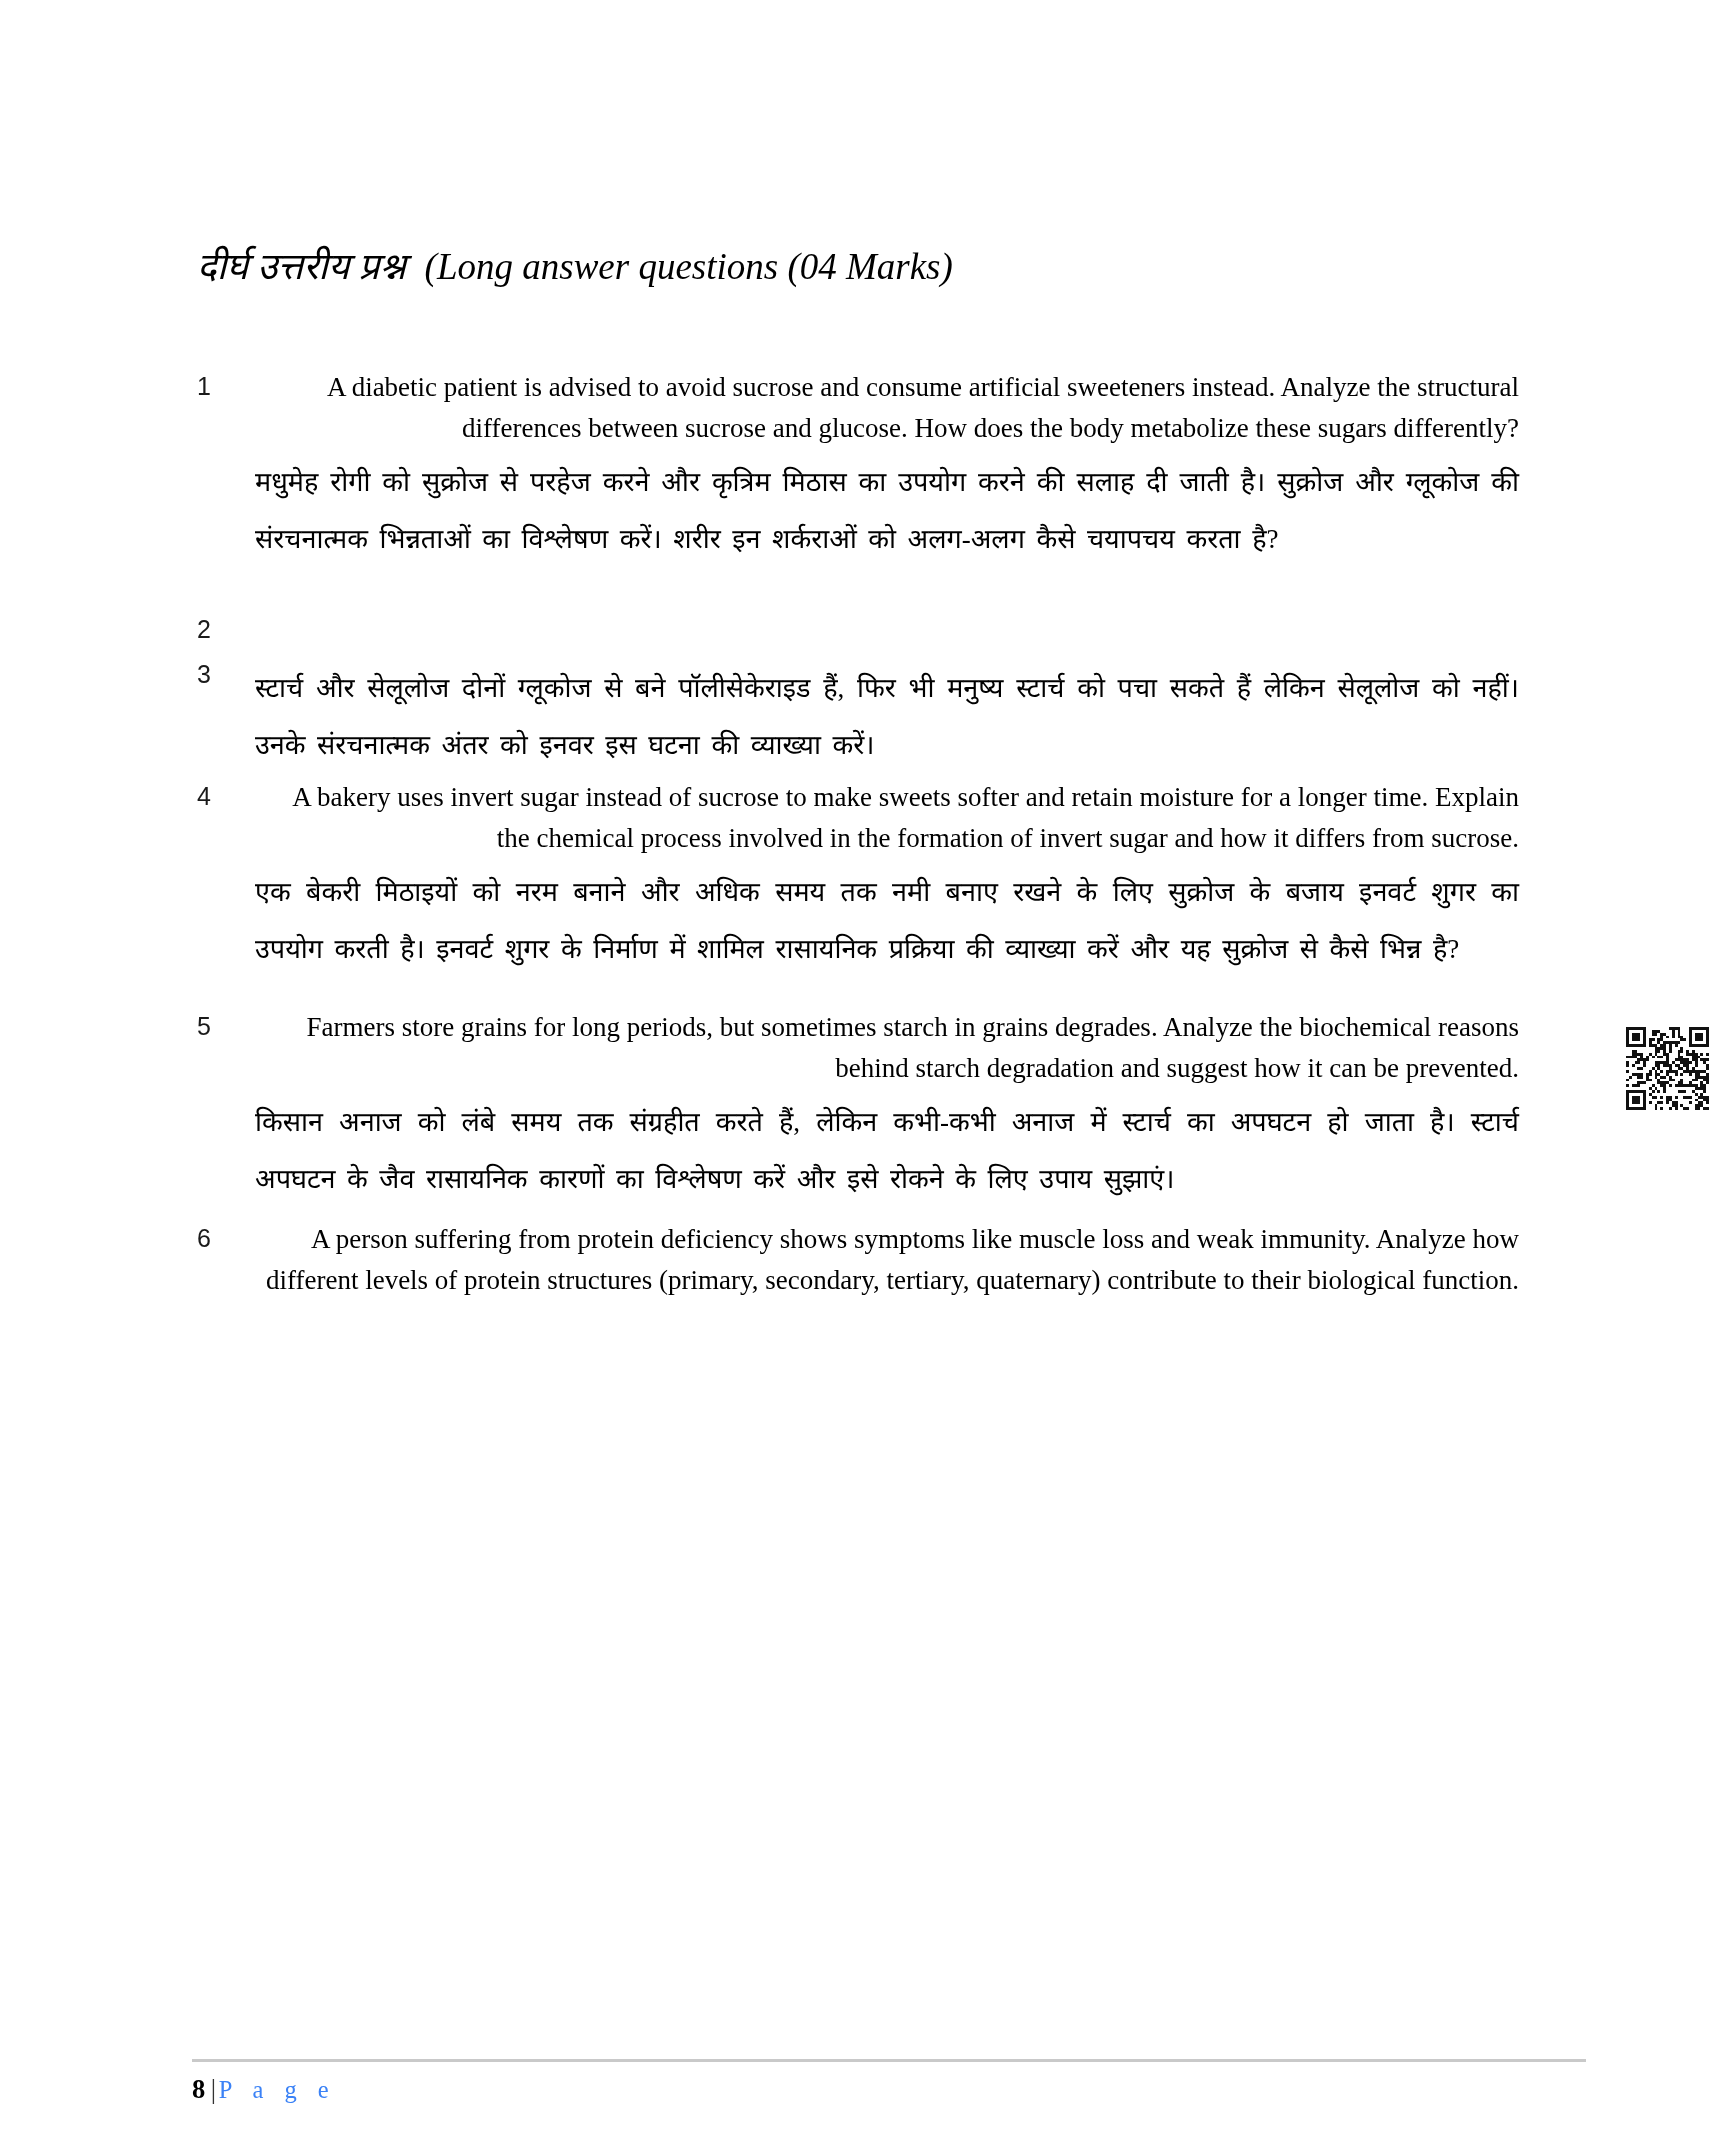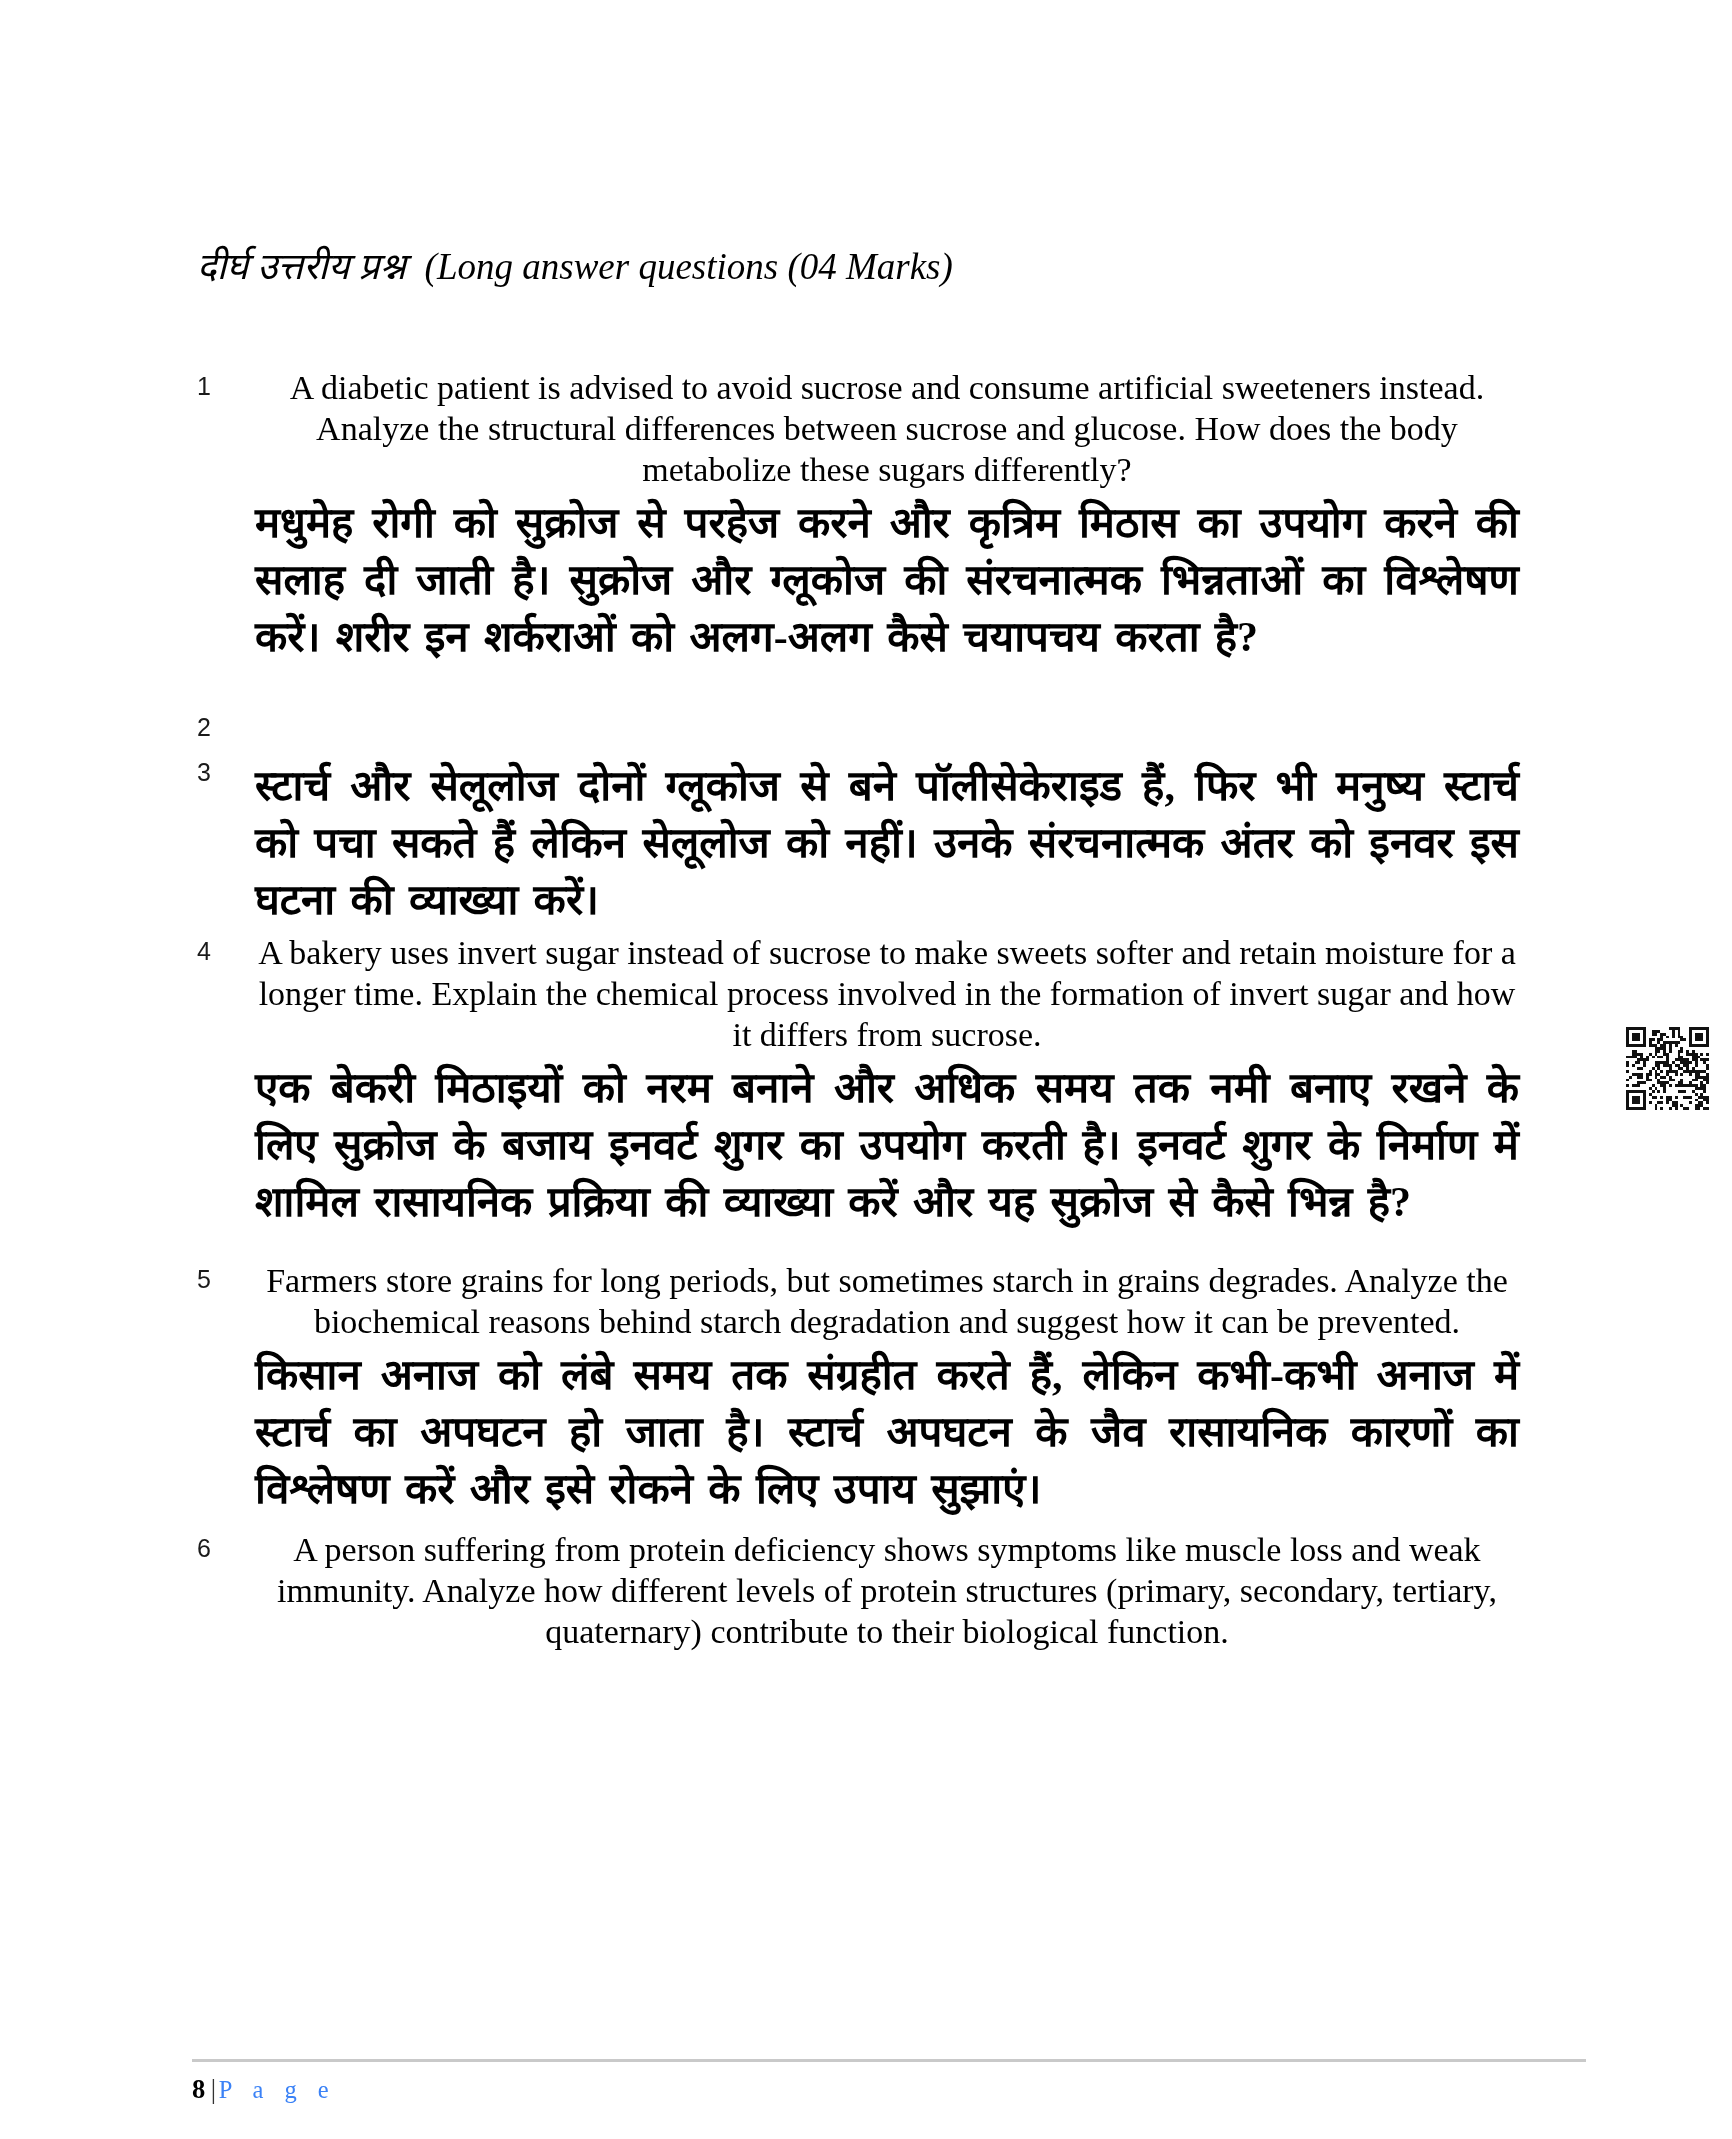--- a/index.html
+++ b/index.html
@@ -57,31 +57,30 @@
     font-family: "Liberation Sans", sans-serif;
     font-size: 25px;
     line-height: 39px;
     color: #1a1a1a;
   }
   .qbody {
     width: 1264px;
     flex: 0 0 1264px;
   }
   .q-en {
-    font-size: 34px;
+    font-size: 27px;
     line-height: 41px;
-    text-align: center;
+    text-align: right;
   }
   .q-hi {
-    font-size: 42px;
+    font-size: 27px;
     line-height: 57px;
     margin-top: 5.4px;
     text-align: justify;
     word-spacing: 4.8px;
-    font-weight: bold;
   }
   .qr-wrap {
     position: absolute;
     left: 1626px;
     top: 1027px;
     width: 83px;
     height: 83px;
   }
   .qr-wrap svg { width: 100%; height: 100%; }
   .footer-line {

